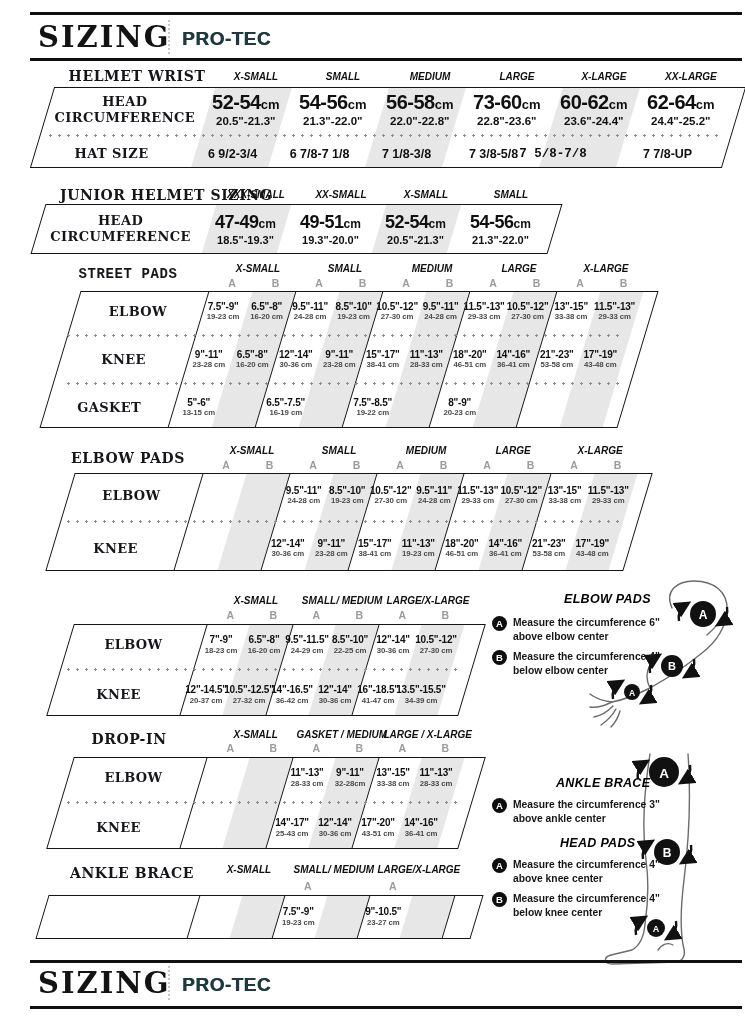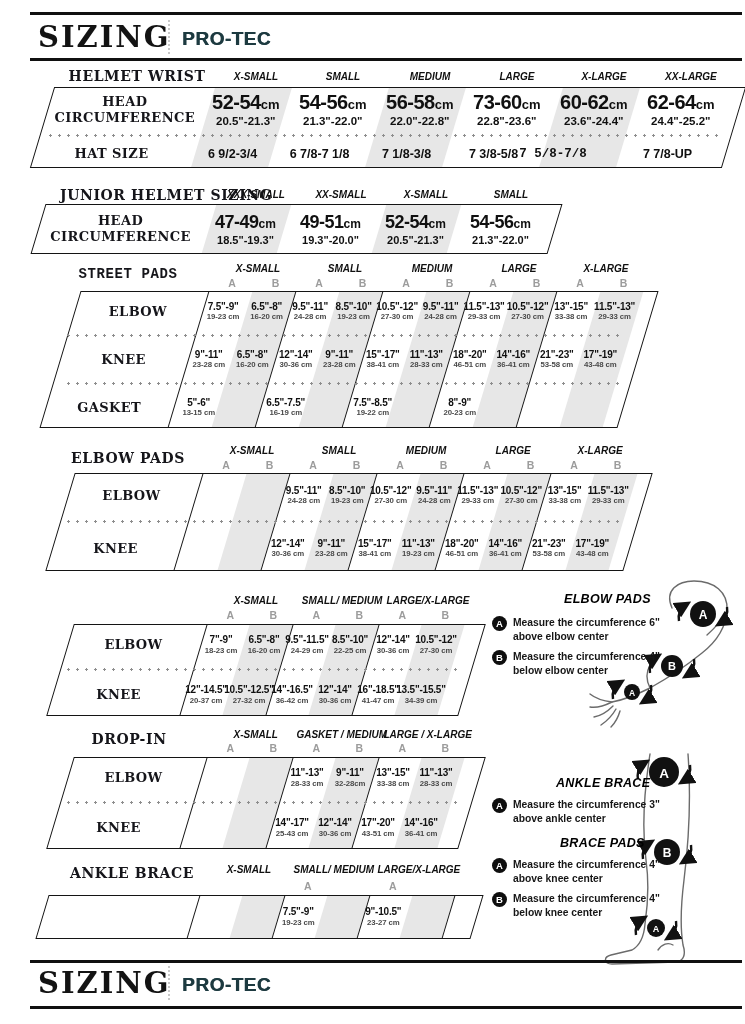--- a/index.html
+++ b/index.html
@@ -554,21 +554,21 @@
     </div>
     <div class="gitem" style="position: absolute; left: 492px; top: 650px;">
       <span class="gkey">B</span>
       <span class="gtext">Measure the circumference 4" below elbow center</span>
     </div>
     <div class="gtitle" style="position: absolute; left: 524px; top: 776px;">ANKLE BRACE</div>
     <div class="gitem" style="position: absolute; left: 492px; top: 798px;">
       <span class="gkey">A</span>
       <span class="gtext">Measure the circumference 3" above ankle center</span>
     </div>
-    <div class="gtitle" style="position: absolute; left: 528px; top: 836px;">BRACE PADS</div>
+    <div class="gtitle" style="position: absolute; left: 528px; top: 836px;">HEAD PADS</div>
     <div class="gitem" style="position: absolute; left: 492px; top: 858px;">
       <span class="gkey">A</span>
       <span class="gtext">Measure the circumference 4" above knee center</span>
     </div>
     <div class="gitem" style="position: absolute; left: 492px; top: 892px;">
       <span class="gkey">B</span>
       <span class="gtext">Measure the circumference 4" below knee center</span>
     </div>
   </div>
 

